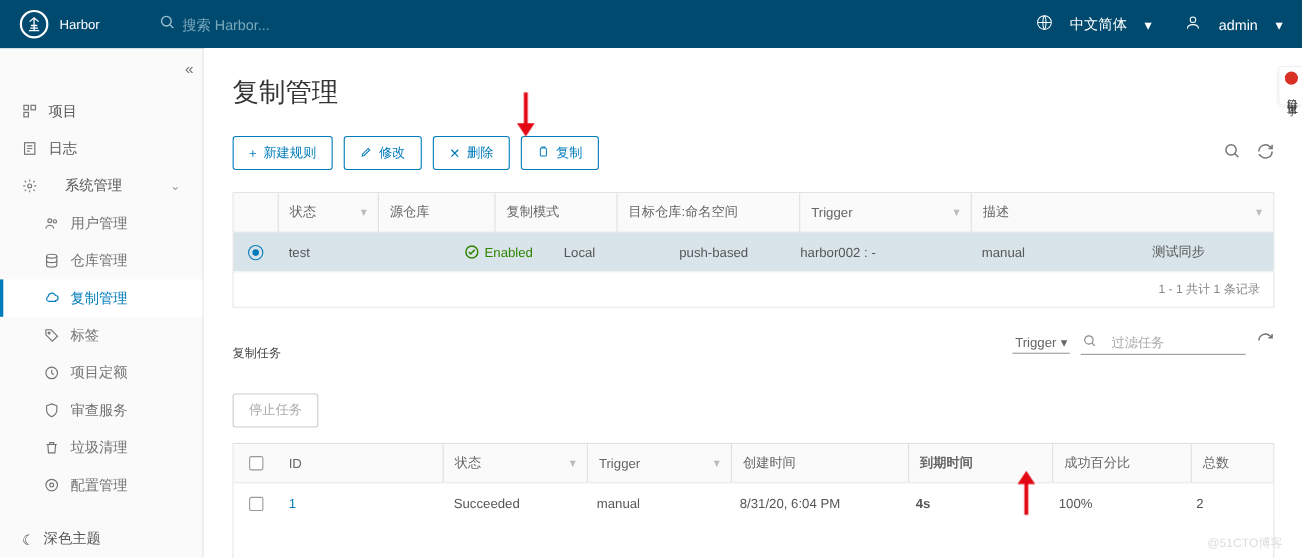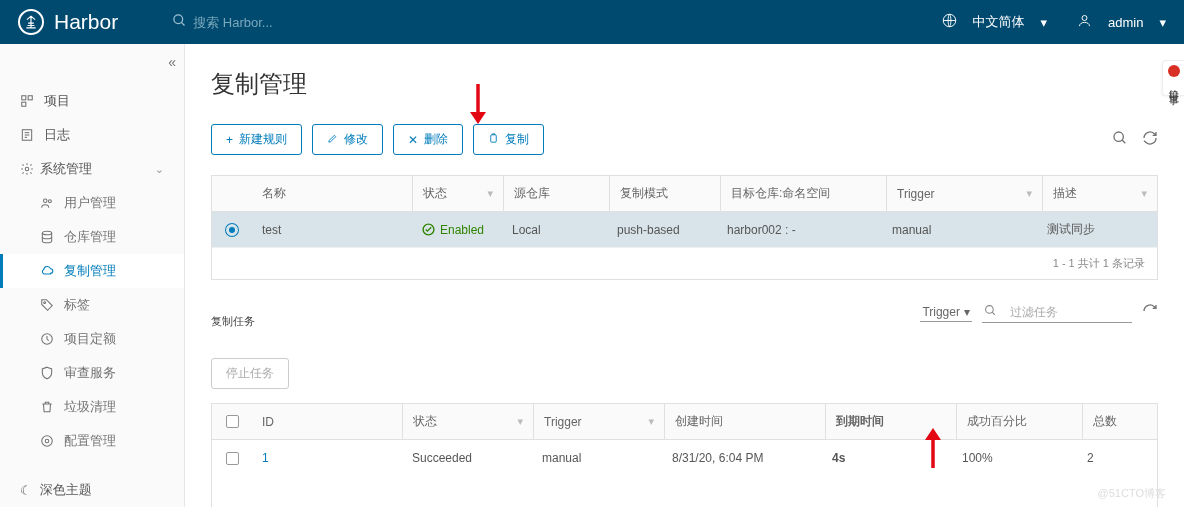--- a/index.html
+++ b/index.html
@@ -2,21 +2,21 @@
 <html><head>
 <meta charset="utf-8">
 <style>
   * { box-sizing: border-box; margin: 0; padding: 0; }
   body { font-family: -apple-system, "Helvetica Neue", Arial, sans-serif; font-size: 13px; color: #565656; background: #fafafa; width: 1184px; height: 507px; overflow: hidden; position: relative; }
 
   
   .header { height: 44px; background: #004a70; display: flex; align-items: center; color: #fff; padding: 0 18px; }
   .logo { width: 26px; height: 26px; border: 2px solid #fff; border-radius: 50%; display: flex; align-items: center; justify-content: center; margin-right: 10px; }
   .logo svg { width: 14px; height: 14px; }
-  .brand { font-size: 21px; margin-right: 54px; }
+  .brand { font-size: 12px; margin-right: 54px; }
   .search-wrap { flex: 0 0 auto; display: flex; align-items: center; color: #9ec1d1; }
   .search-wrap input { background: transparent; border: none; outline: none; color: #7dd3fc; font-size: 13px; width: 180px; margin-left: 6px; }
   .search-wrap input::placeholder { color: #7aa8bb; }
   .header-right { margin-left: auto; display: flex; align-items: center; gap: 30px; }
   .hdr-item { display: flex; align-items: center; gap: 16px; font-size: 13px; cursor: pointer; }
 
   
   .shell { display: flex; height: calc(507px - 44px); }
   .sidebar { width: 185px; background: #fafafa; border-right: 1px solid #e6e6e6; position: relative; }
   .collapse { position: absolute; right: 8px; top: 10px; color: #737373; font-size: 14px; cursor: pointer; }
@@ -160,21 +160,21 @@
             <svg width="14" height="14" viewBox="0 0 24 24" fill="none" stroke="currentColor" stroke-width="1.8">
               <rect x="4" y="3" width="16" height="18"></rect>
               <line x1="8" y1="8" x2="16" y2="8"></line>
               <line x1="8" y1="12" x2="16" y2="12"></line>
               <line x1="8" y1="16" x2="12" y2="16"></line>
             </svg>
           </span>
         <span>日志</span>
       </div>
       <div class="nav-item group">
-        <span style="display:flex;align-items:center;gap:6px;justify-content:flex-end;">
+        <span style="display:flex;align-items:center;gap:25px;justify-content:flex-end;">
           <span class="nav-icon">
               <svg width="14" height="14" viewBox="0 0 24 24" fill="none" stroke="currentColor" stroke-width="1.8">
                 <circle cx="12" cy="12" r="3"></circle>
                 <path d="M12 2v3M12 19v3M4.2 4.2l2.1 2.1M17.7 17.7l2.1 2.1M2 12h3M19 12h3M4.2 19.8l2.1-2.1M17.7 6.3l2.1-2.1"></path>
               </svg>
             </span>
           <span>系统管理</span>
         </span>
         <span style="color:#999;font-size:11px;">⌄</span>
       </div>
@@ -289,21 +289,20 @@
         <span><svg width="16" height="16" viewBox="0 0 24 24" fill="none" stroke="currentColor" stroke-width="2">
               <path d="M3 12a9 9 0 0 1 15-6.7L21 8M21 3v5h-5M21 12a9 9 0 0 1-15 6.7L3 16"></path>
             </svg></span>
       </div>
     </div>
 
     
     <div class="table">
       <div class="thead">
         <div class="th col-sel"></div>
-        <div class="th col-name">名称</div>
         <div class="divider"></div>
         <div class="th col-status">
             <span>状态</span>
             <span style="flex:1"></span>
             <span class="filter-icon">▾</span>
           </div>
         <div class="divider"></div>
         <div class="th col-src">源仓库</div>
         <div class="divider"></div>
         <div class="th col-mode">复制模式</div>

